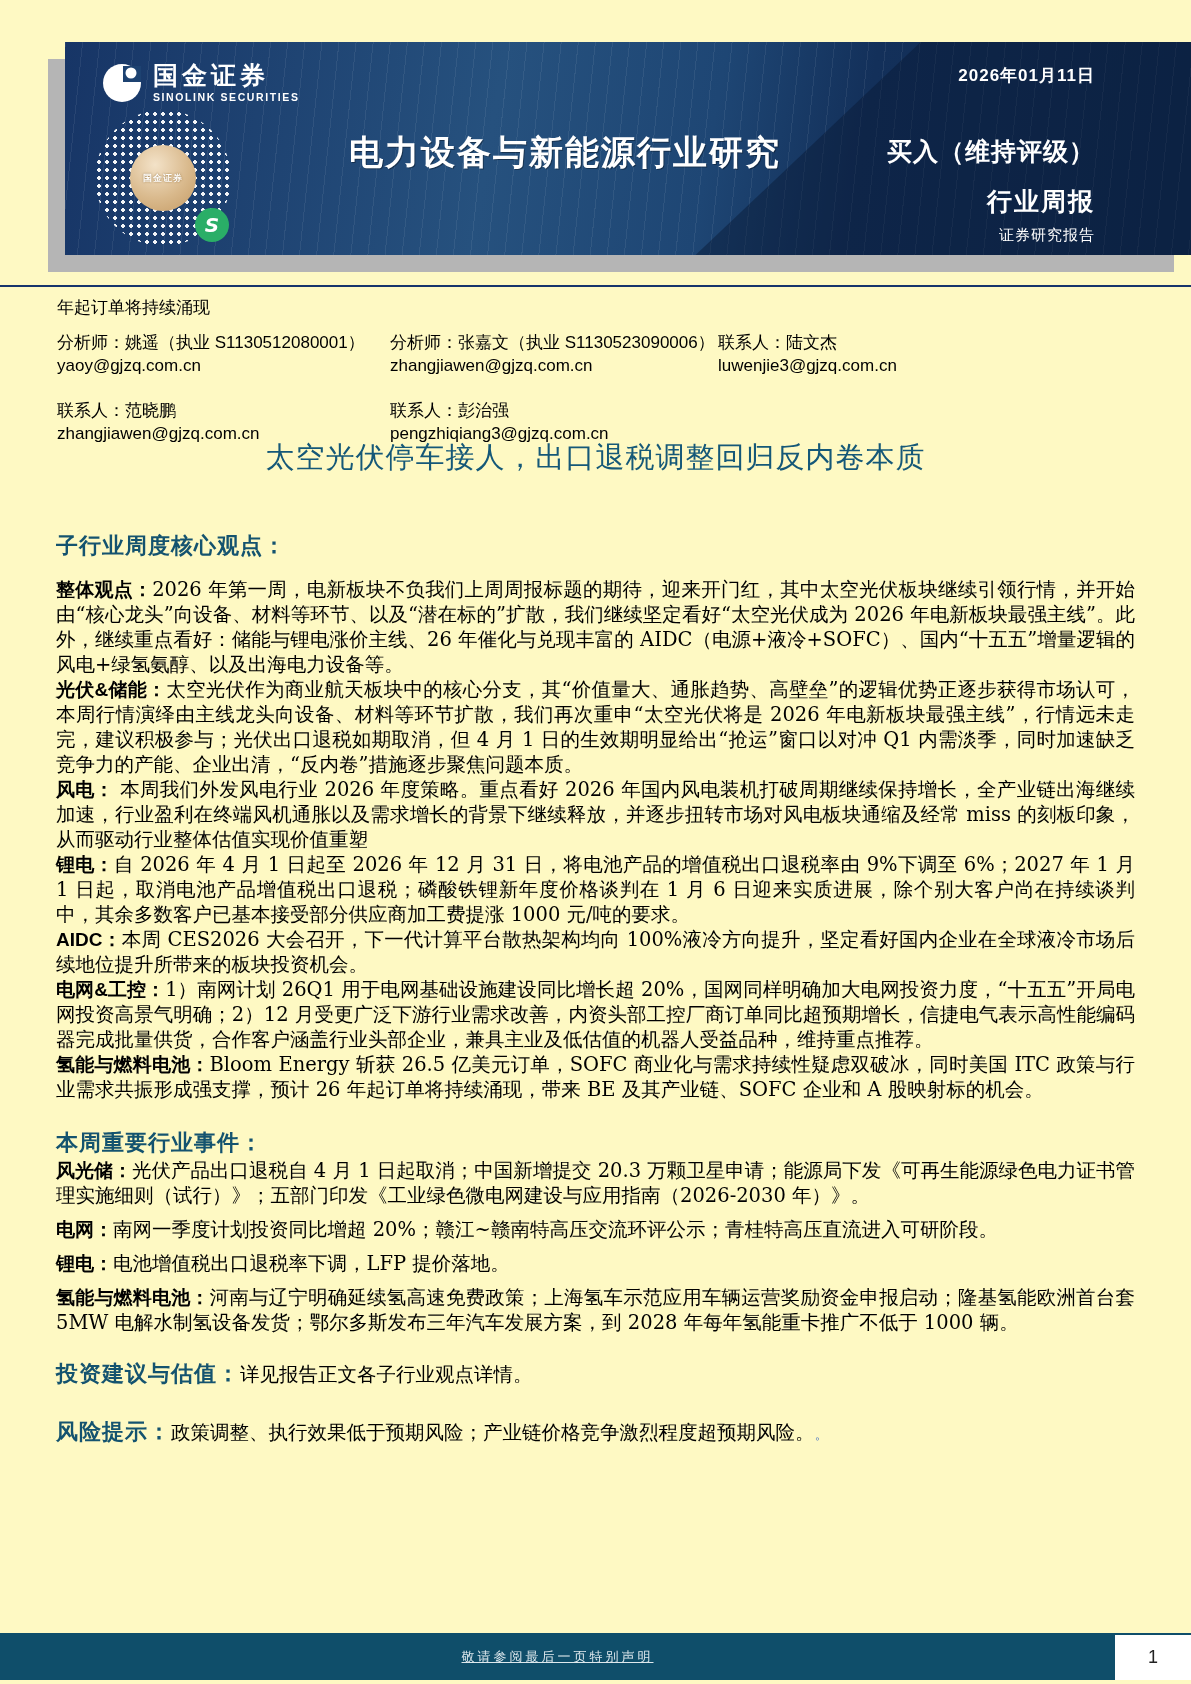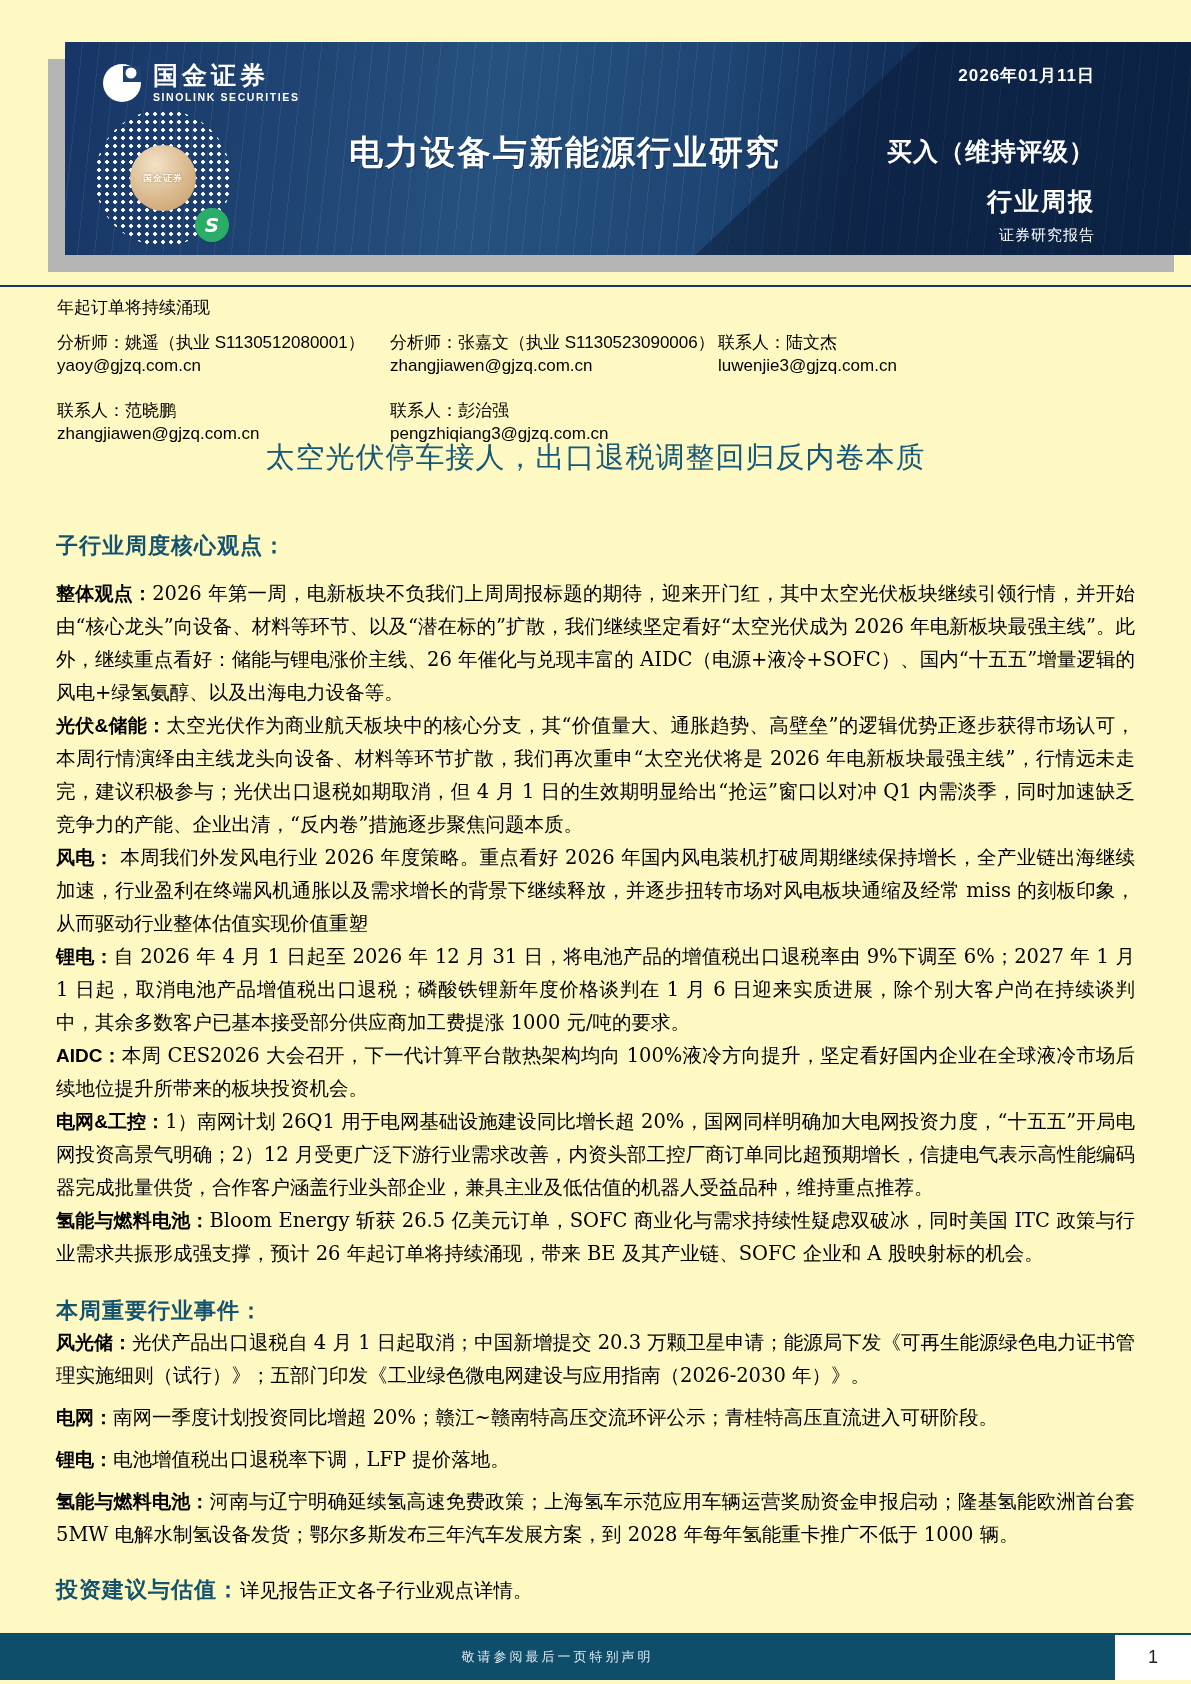--- a/index.html
+++ b/index.html
@@ -91,35 +91,35 @@
     font-size:29px; font-weight:normal; color:#155878; letter-spacing:1px;
   }
 
   .sec-heading {
     font-family:"Liberation Sans", sans-serif; font-size:22px; font-weight:bold;
     color:#14536f; letter-spacing:1px;
   }
   .core-heading { margin-top:53px; margin-bottom:16px; }
   .events-heading { margin-top:26px; }
 
-  .para { font-size:19.5px; line-height:33px; text-align:justify; }
+  .para { font-size:19.5px; line-height:25px; text-align:justify; }
   .para b { font-family:"Liberation Sans", sans-serif; font-size:19px; }
   .events .para { margin-bottom:9px; }
 
   .inline-sec { margin-top:22px; line-height:34px; }
   .inline-sec .sec-heading { display:inline; }
   .inline-sec .inline-text { font-size:19.5px; }
   .risk-trailing { color:#4472c4; font-size:14px; }
 
   
   .footer-bar {
     position:absolute; left:0; bottom:4px; width:1115px; height:47px;
     background:#0f4e6a; color:#dfe9ee;
     display:flex; align-items:center; justify-content:center;
-    font-size:13px; letter-spacing:3px; font-family:"DejaVu Serif", serif;
+    font-size:13px; letter-spacing:3px; font-family:"DejaVu Serif", serif;text-decoration:underline;
   }
   .page-num-box {
     position:absolute; left:1115px; right:0; bottom:4px; height:47px;
     background:#ffffff; border-top:2px solid #0f4e6a;
     display:flex; align-items:center; justify-content:center;
     font-family:"Liberation Sans", sans-serif; font-size:18px; color:#222;
   }
 </style>
 </head>
 <body>

